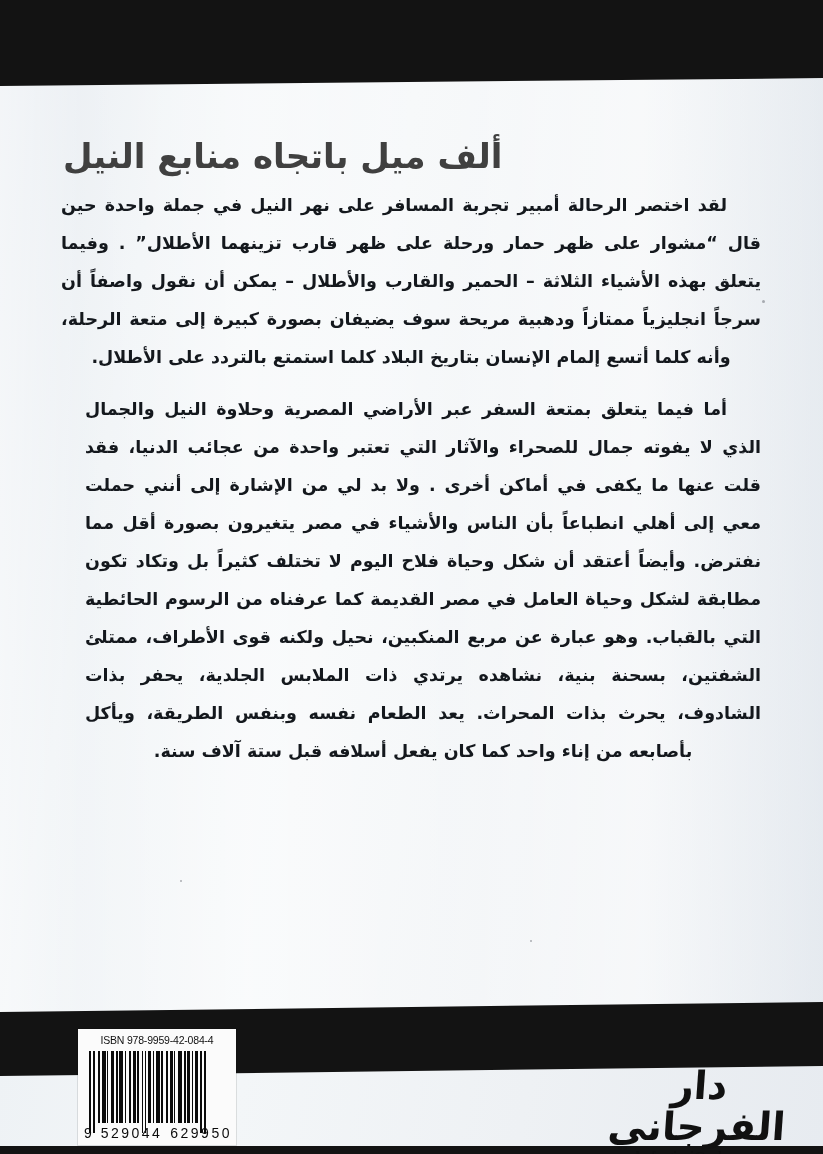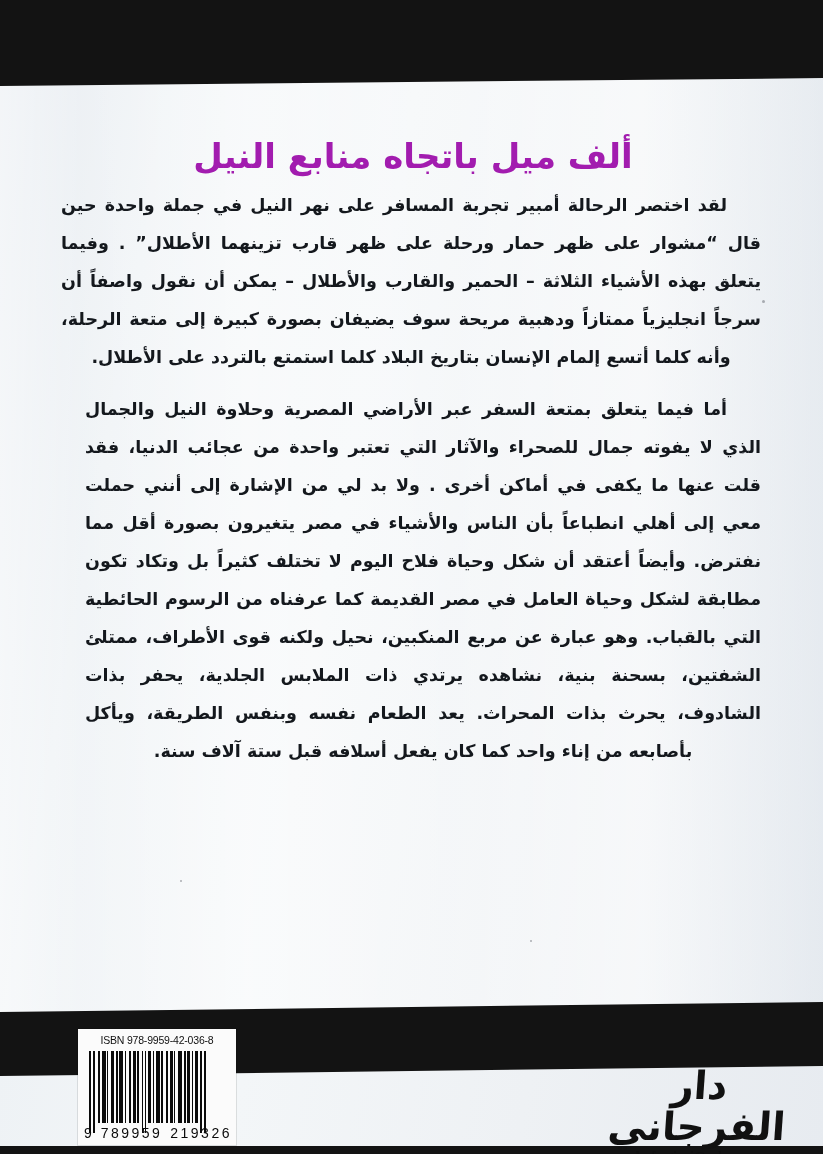--- a/index.html
+++ b/index.html
@@ -62,26 +62,26 @@
     width: 870px;
     height: 20px;
   }
 
   
   .title {
     position: absolute;
     top: 112px;
     right: 60px;
     width: 700px;
-    text-align: center;
+    text-align: left;
     direction: rtl;
     font-family: "DejaVu Sans", sans-serif;
     font-size: 34px;
     font-weight: bold;
-    color: #a21caf;
+    color: #404040;
     letter-spacing: 0px;
     line-height: 1.25;
   }
 
   
   .body-copy {
     position: absolute;
     top: 186px;
     right: 62px;
     width: 700px;
@@ -200,21 +200,21 @@
 
   <div class="body-copy">
     <p class="para">لقد اختصر الرحالة أمبير تجربة المسافر على نهر النيل في جملة واحدة حين قال “مشوار على ظهر حمار ورحلة على ظهر قارب تزينهما الأطلال” . وفيما يتعلق بهذه الأشياء الثلاثة – الحمير والقارب والأطلال – يمكن أن نقول واصفاً أن سرجاً انجليزياً ممتازاً ودهبية مريحة سوف يضيفان بصورة كبيرة إلى متعة الرحلة، وأنه كلما أتسع إلمام الإنسان بتاريخ البلاد كلما استمتع بالتردد على الأطلال.</p>
     <p class="para">أما فيما يتعلق بمتعة السفر عبر الأراضي المصرية وحلاوة النيل والجمال الذي لا يفوته جمال للصحراء والآثار التي تعتبر واحدة من عجائب الدنيا، فقد قلت عنها ما يكفى في أماكن أخرى . ولا بد لي من الإشارة إلى أنني حملت معي إلى أهلي انطباعاً بأن الناس والأشياء في مصر يتغيرون بصورة أقل مما نفترض. وأيضاً أعتقد أن شكل وحياة فلاح اليوم لا تختلف كثيراً بل وتكاد تكون مطابقة لشكل وحياة العامل في مصر القديمة كما عرفناه من الرسوم الحائطية التي بالقباب. وهو عبارة عن مربع المنكبين، نحيل ولكنه قوى الأطراف، ممتلئ الشفتين، بسحنة بنية، نشاهده يرتدي ذات الملابس الجلدية، يحفر بذات الشادوف، يحرث بذات المحراث. يعد الطعام نفسه وبنفس الطريقة، ويأكل بأصابعه من إناء واحد كما كان يفعل أسلافه قبل ستة آلاف سنة.</p>
   </div>
 
   <div class="band band-bottom"></div>
   <div class="band band-foot"></div>
 
   <div class="barcode-box">
-    <div class="isbn-text">ISBN 978-9959-42-036-8</div>
+    <div class="isbn-text">ISBN 978-9959-42-084-4</div>
     <div class="bars">
       <i class="guard" style="width:2px"></i>
         <i class="sp" style="width:2px"></i>
         <i class="guard" style="width:2px"></i>
       <i class="sp" style="width:3px"></i>
       <i style="width:2px"></i>
         <i class="sp" style="width:2px"></i>
         <i style="width:4px"></i>
         <i class="sp" style="width:1px"></i>
       <i style="width:1px"></i>
@@ -260,22 +260,22 @@
       <i style="width:1px"></i>
         <i class="sp" style="width:2px"></i>
         <i style="width:3px"></i>
         <i class="sp" style="width:2px"></i>
       <i class="guard" style="width:2px"></i>
         <i class="sp" style="width:2px"></i>
         <i class="guard" style="width:2px"></i>
     </div>
     <div class="barcode-digits">
       <span class="lead">9</span>
-      <span class="grp">789959</span>
-      <span class="grp">219326</span>
+      <span class="grp">529044</span>
+      <span class="grp">629950</span>
     </div>
   </div>
 
   <div class="publisher">
     <div class="publisher-mark">دار الفرجاني</div>
     <div class="publisher-email">darfergiani@yahoo.com</div>
   </div>
 
   <div class="speck" style="left:94px;  top:268px; width:2px; height:2px;"></div>
   <div class="speck" style="left:762px; top:300px; width:3px; height:3px;"></div>

